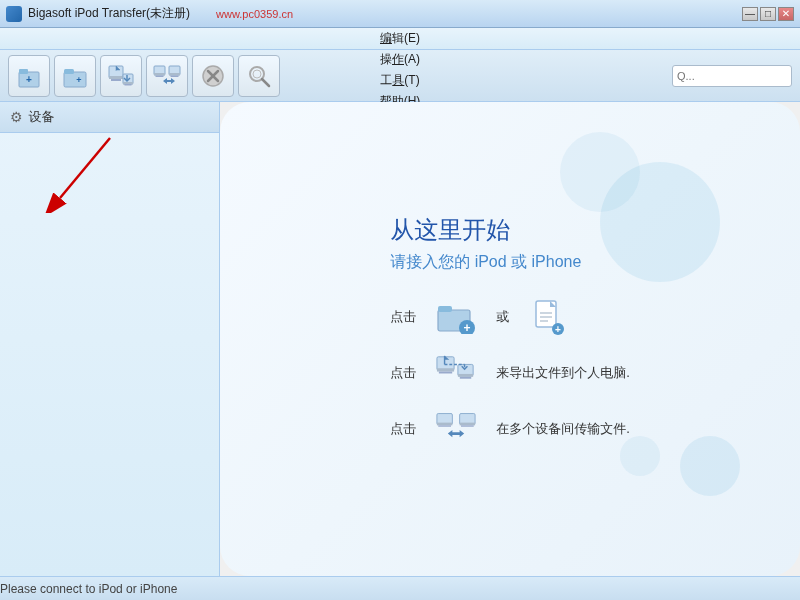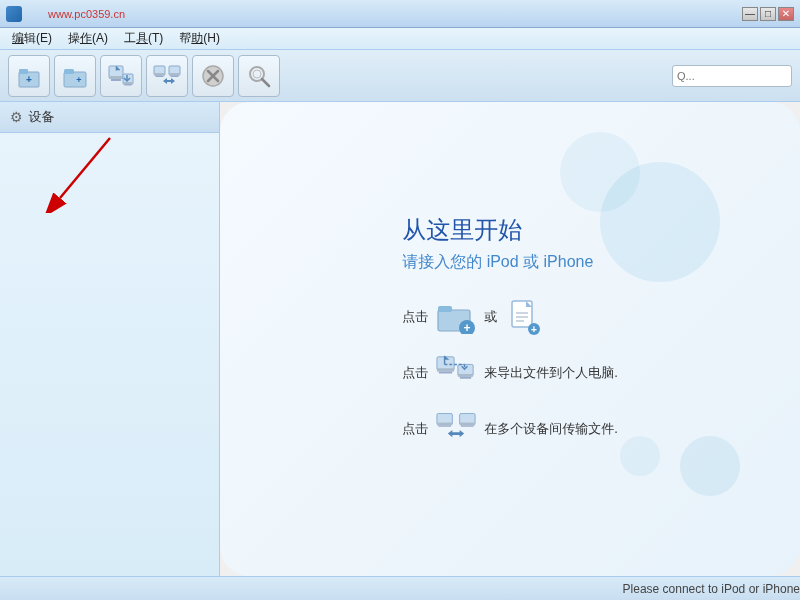--- a/index.html
+++ b/index.html
@@ -61,20 +61,21 @@
     #close-btn { background: linear-gradient(to bottom, #e88888, #c86666); color: white; }
 
     
     #menu-bar {
       background: linear-gradient(to bottom, #e8f4fc, #d8ecf8);
       height: 22px;
       display: flex;
       align-items: center;
       padding: 0 4px;
       border-bottom: 1px solid #aaccee;
+      flex-direction: column;
     }
     .menu-item {
       padding: 2px 8px;
       font-size: 12px;
       color: #222;
       cursor: pointer;
     }
     .underline { text-decoration: underline; }
 
     
@@ -191,21 +192,21 @@
 
     #subtitle {
       font-size: 16px;
       color: #4488cc;
       margin-bottom: 24px;
     }
 
     .action-row {
       display: flex;
       align-items: center;
-      gap: 8px;
+      gap: 20px;
       margin-bottom: 16px;
       font-size: 13px;
       color: #333;
       text-align: center;
     }
 
     .action-icon {
       width: 40px;
       height: 40px;
       display: flex;
@@ -213,35 +214,36 @@
       justify-content: center;
     }
 
     
     #status-bar {
       height: 24px;
       background: linear-gradient(to bottom, #d8eaf8, #c8def0);
       border-top: 1px solid #aaccee;
       display: flex;
       align-items: center;
-      justify-content: flex-end;
+      justify-content: flex-start;
       font-size: 12px;
       color: #444;
     }
 
     
     .svg-icon { display: block; }
 
   </style>
 </head>
 <body>
 
 <div id="title-bar">
   <div id="title-bar-left">
     <div id="app-icon"></div>
+    <span id="title-text">Bigasoft iPod Transfer(未注册)</span>
     <span id="watermark">www.pc0359.cn</span>
   </div>
   <div id="window-controls">
     <div class="win-btn">—</div>
     <div class="win-btn">□</div>
     <div class="win-btn" id="close-btn">✕</div>
   </div>
 </div>
 
 <div id="menu-bar">

